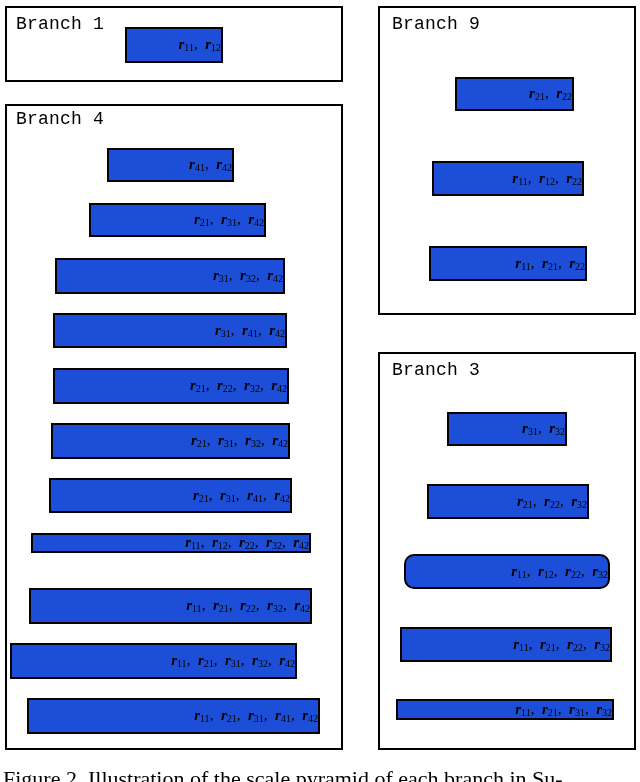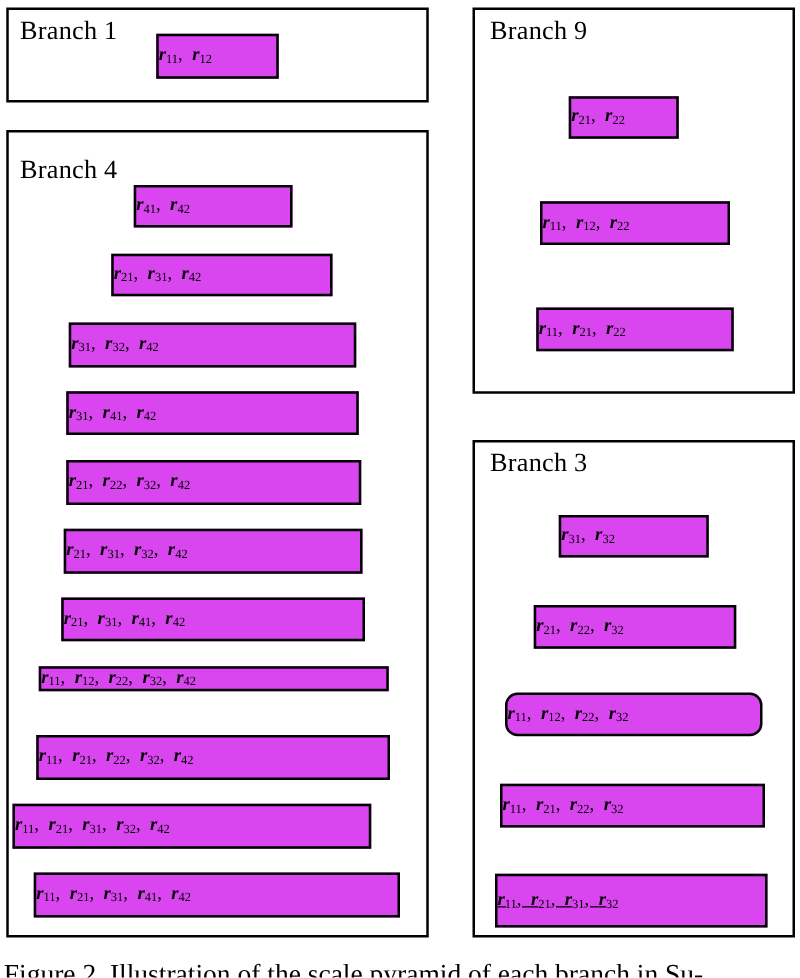--- a/index.html
+++ b/index.html
@@ -14,50 +14,51 @@
   #figure{position:absolute;left:0;top:0;width:640px;height:782px;}
 
   .branch{
     position:absolute;
     border:2.5px solid #000;
     background:#fff;
     box-sizing:border-box;
   }
   .branch-title{
     position:absolute;
-    font-size:21px;
+    font-size:18px;
     line-height:21px;
     letter-spacing:.2px;
     white-space:nowrap;
+    font-family:Liberation Mono, monospace;
   }
   .scalebox{
     position:absolute;
     border:2px solid #000;
-    background:#d946ef;
+    background:#1d4ed8;
     box-sizing:border-box;
     display:flex;
     align-items:center;
-    justify-content:flex-start;
+    justify-content:flex-end;
   }
   .scalebox .lbl{
     font-size:15px;
     line-height:15px;
     white-space:nowrap;
     font-style:normal;
   }
   .lbl i{font-style:italic;font-family:"Liberation Serif","DejaVu Serif",serif;font-weight:600;}
   .lbl sub{font-size:10px;vertical-align:baseline;position:relative;top:2px;font-style:normal;font-weight:400;}
 
   
   #branch1{left:5px;top:6px;width:338px;height:76px;}
   #branch1-title{left:16px;top:14px;}
 
   
   #branch4{left:5px;top:104px;width:338px;height:646px;}
-  #branch4-title{left:16px;top:125px;}
+  #branch4-title{left:16px;top:109px;}
 
   
   #branch2{left:378px;top:6px;width:258px;height:309px;}
   #branch2-title{left:392px;top:14px;}
 
   
   #branch3{left:378px;top:352px;width:258px;height:398px;}
   #branch3-title{left:392px;top:360px;}
 
   #caption{
@@ -82,42 +83,42 @@
   <div class="branch" id="branch2"></div>
   <div class="branch-title" id="branch2-title">Branch 9</div>
 
   <div class="branch" id="branch3"></div>
   <div class="branch-title" id="branch3-title">Branch 3</div>
 
   <div id="boxes">
       <div class="scalebox" style="left: 125px; top: 27px; width: 98px; height: 36px;">
         <span class="lbl"><i>r</i><sub>11</sub>,&nbsp; <i>r</i><sub>12</sub></span>
       </div>
-      <div class="scalebox" style="left: 455px; top: 77px; width: 88px; height: 34px;">
+      <div class="scalebox" style="left: 455px; top: 77px; width: 119px; height: 34px;">
         <span class="lbl"><i>r</i><sub>21</sub>,&nbsp; <i>r</i><sub>22</sub></span>
       </div>
       <div class="scalebox" style="left: 432px; top: 161px; width: 152px; height: 35px;">
         <span class="lbl"><i>r</i><sub>11</sub>,&nbsp; <i>r</i><sub>12</sub>,&nbsp; <i>r</i><sub>22</sub></span>
       </div>
       <div class="scalebox" style="left: 429px; top: 246px; width: 158px; height: 35px;">
         <span class="lbl"><i>r</i><sub>11</sub>,&nbsp; <i>r</i><sub>21</sub>,&nbsp; <i>r</i><sub>22</sub></span>
       </div>
       <div class="scalebox" style="left: 447px; top: 412px; width: 120px; height: 34px;">
         <span class="lbl"><i>r</i><sub>31</sub>,&nbsp; <i>r</i><sub>32</sub></span>
       </div>
       <div class="scalebox" style="left: 427px; top: 484px; width: 162px; height: 35px;">
         <span class="lbl"><i>r</i><sub>21</sub>,&nbsp; <i>r</i><sub>22</sub>,&nbsp; <i>r</i><sub>32</sub></span>
       </div>
       <div class="scalebox" style="left: 404px; top: 554px; width: 206px; height: 35px; border-radius: 10px;">
         <span class="lbl"><i>r</i><sub>11</sub>,&nbsp; <i>r</i><sub>12</sub>,&nbsp; <i>r</i><sub>22</sub>,&nbsp; <i>r</i><sub>32</sub></span>
       </div>
       <div class="scalebox" style="left: 400px; top: 627px; width: 212px; height: 35px;">
         <span class="lbl"><i>r</i><sub>11</sub>,&nbsp; <i>r</i><sub>21</sub>,&nbsp; <i>r</i><sub>22</sub>,&nbsp; <i>r</i><sub>32</sub></span>
       </div>
-      <div class="scalebox" style="left: 396px; top: 699px; width: 218px; height: 43px; text-decoration: underline;">
+      <div class="scalebox" style="left: 396px; top: 699px; width: 218px; height: 21px;">
         <span class="lbl"><i>r</i><sub>11</sub>,&nbsp; <i>r</i><sub>21</sub>,&nbsp; <i>r</i><sub>31</sub>,&nbsp; <i>r</i><sub>32</sub></span>
       </div>
       <div class="scalebox" style="left: 107px; top: 148px; width: 127px; height: 34px;">
         <span class="lbl"><i>r</i><sub>41</sub>,&nbsp; <i>r</i><sub>42</sub></span>
       </div>
       <div class="scalebox" style="left: 89px; top: 203px; width: 177px; height: 34px;">
         <span class="lbl"><i>r</i><sub>21</sub>,&nbsp; <i>r</i><sub>31</sub>,&nbsp; <i>r</i><sub>42</sub></span>
       </div>
       <div class="scalebox" style="left: 55px; top: 258px; width: 230px; height: 36px;">
         <span class="lbl"><i>r</i><sub>31</sub>,&nbsp; <i>r</i><sub>32</sub>,&nbsp; <i>r</i><sub>42</sub></span>

